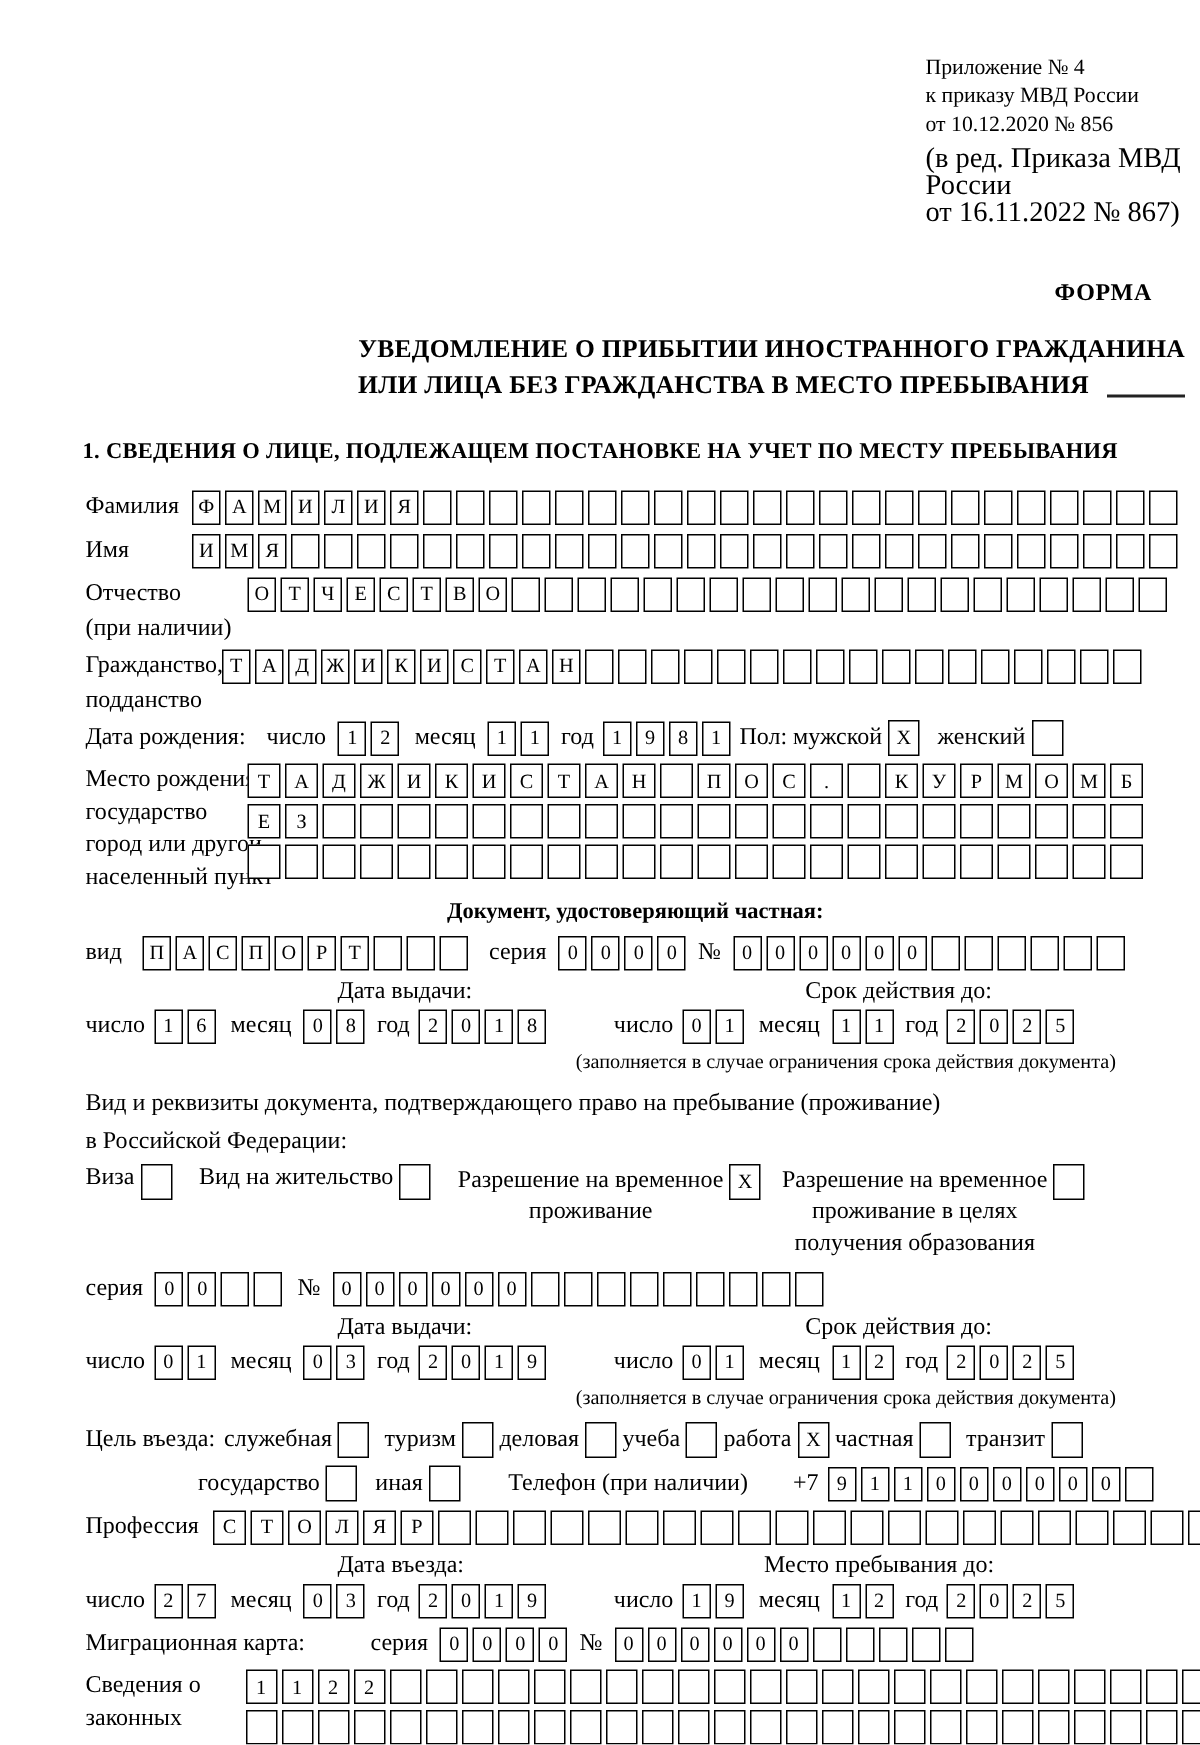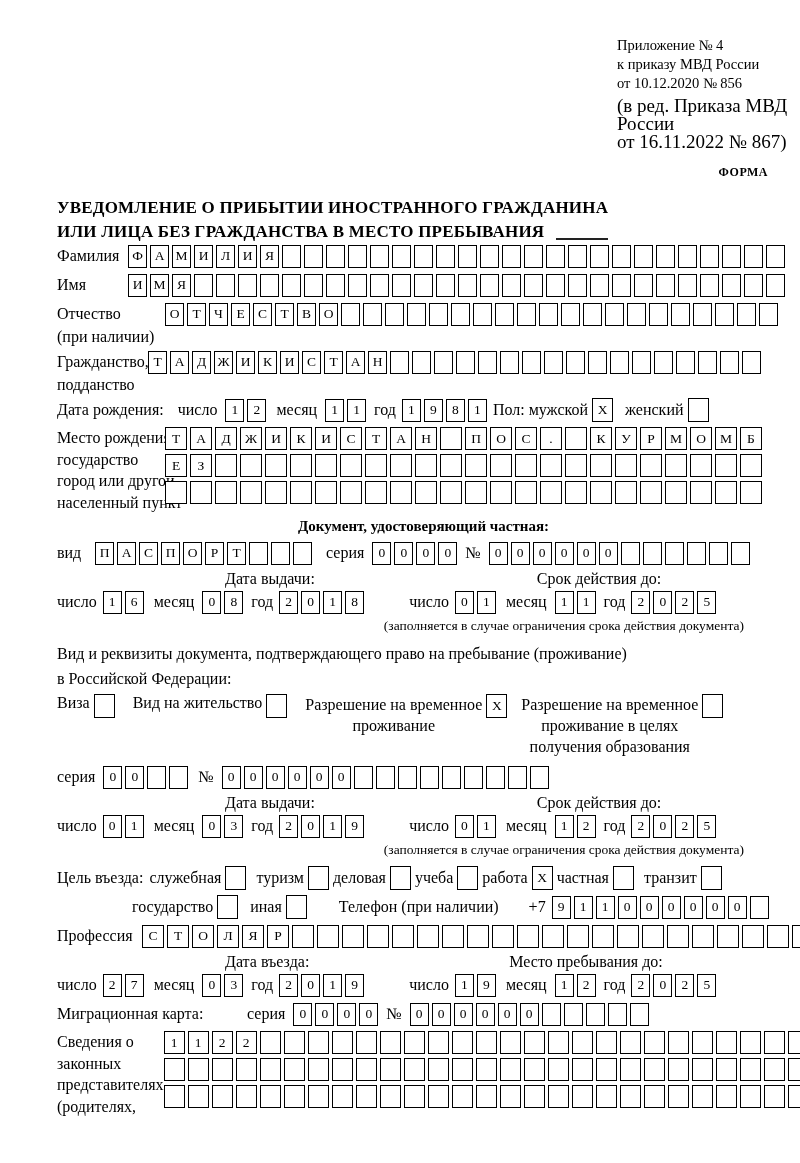--- a/index.html
+++ b/index.html
@@ -2,23 +2,23 @@
 <html><head>
 <meta charset="utf-8">
 <style>
   html,body{margin:0;padding:0;background:#fff;}
   body{width:800px;height:1163px;font-family:"Liberation Serif","DejaVu Serif",serif;color:#000;overflow:hidden;}
   .page{box-sizing:border-box;width:800px;height:1163px;padding:36px 10px 0 57px;position:relative;}
 
   .appendix{margin-left:560px;font-size:14.5px;line-height:19px;}
   .appendix .rev{font-size:19px;line-height:18px;}
   .appendix .rev.first{margin-top:4px;}
-  .forma{font-weight:bold;font-size:12px;text-align:right;padding-right:22px;margin-top:14px;letter-spacing:.5px;}
-
-  .title{text-align:left;font-weight:bold;font-size:17px;margin-top:16px;line-height:24px;letter-spacing:.2px;}
+  .forma{font-weight:bold;font-size:16px;text-align:right;padding-right:22px;margin-top:36px;letter-spacing:.5px;}
+
+  .title{text-align:right;font-weight:bold;font-size:17px;margin-top:16px;line-height:24px;letter-spacing:.2px;}
   .blank{display:inline-block;width:52px;border-bottom:2px solid #222;margin-left:12px;transform:translateY(3px);}
 
   .sec{font-weight:bold;font-size:15px;margin:24px 0 16px -2px;letter-spacing:.2px;white-space:nowrap;}
 
   .frow{display:flex;align-items:center;margin-bottom:5px;min-height:24px;}
   .frow.top{align-items:flex-start;}
   .lbl{font-size:16px;white-space:nowrap;flex-shrink:0;}
   .subl{font-size:16px;margin:-3px 0 4px;}
   .w71{width:71px;} .w108{width:108px;} .w91{width:91px;} .w38{width:38px;} .w85{width:85px;} .w150{width:150px;}
   .ml6{margin-left:6px;} .ml8{margin-left:8px;} .ml10{margin-left:10px;} .ml14{margin-left:14px;}
@@ -53,20 +53,21 @@
     <div class="rev">от 16.11.2022 № 867)</div>
   </div>
 
   <div class="forma">ФОРМА</div>
 
   <div class="title">
     <div>УВЕДОМЛЕНИЕ О ПРИБЫТИИ ИНОСТРАННОГО ГРАЖДАНИНА</div>
     <div><span>ИЛИ ЛИЦА БЕЗ ГРАЖДАНСТВА В МЕСТО ПРЕБЫВАНИЯ</span><span class="blank"></span></div>
   </div>
 
+  <div class="sec">1. СВЕДЕНИЯ О ЛИЦЕ, ПОДЛЕЖАЩЕМ ПОСТАНОВКЕ НА УЧЕТ ПО МЕСТУ ПРЕБЫВАНИЯ</div>
 
   <div class="frow">
     <span class="lbl w71">Фамилия</span>
     <span class="cells">
         <span class="cell">Ф</span>
         <span class="cell">А</span>
         <span class="cell">М</span>
         <span class="cell">И</span>
         <span class="cell">Л</span>
         <span class="cell">И</span>

